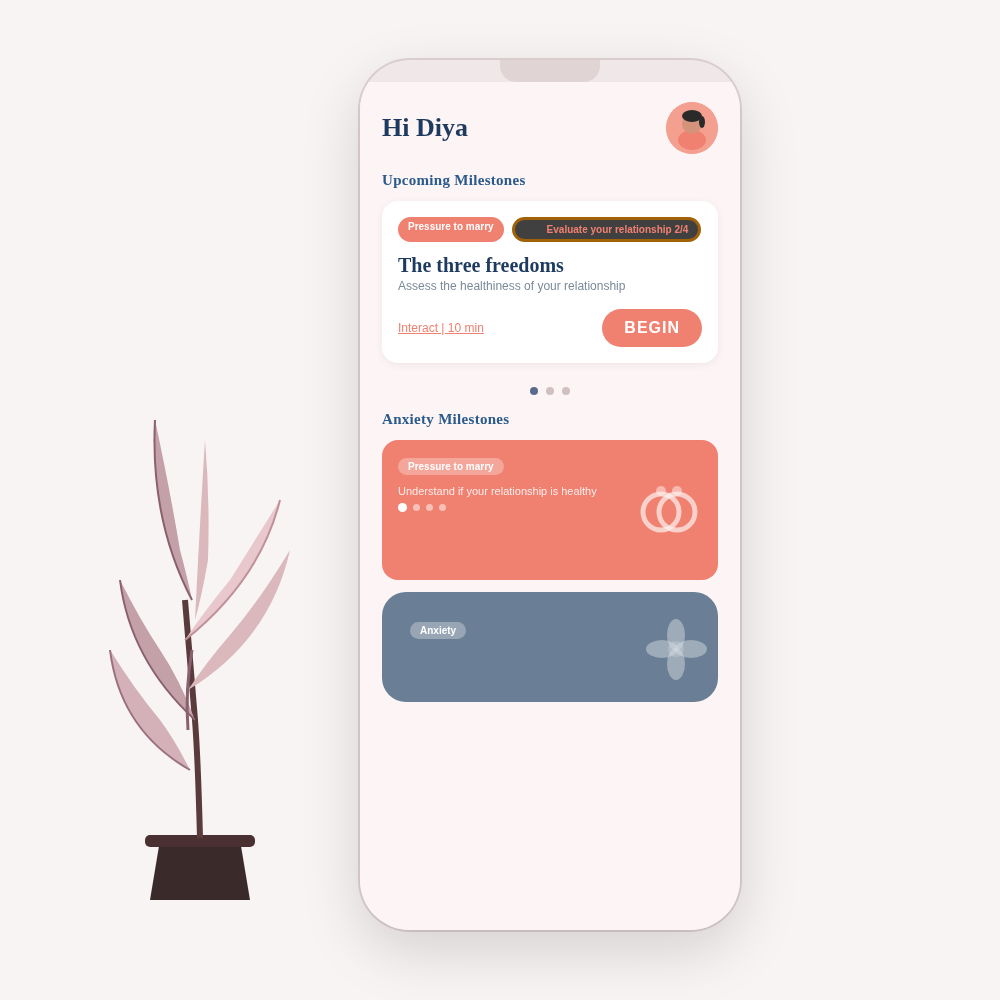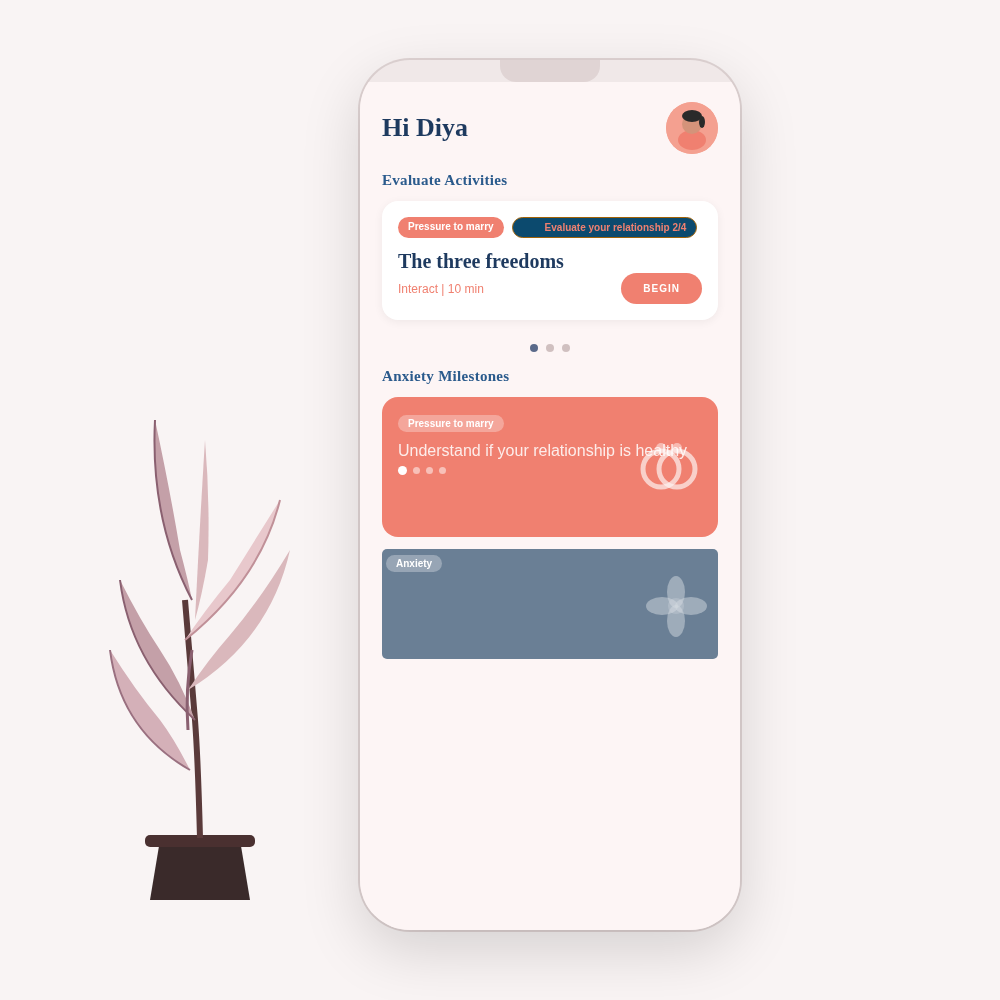--- a/index.html
+++ b/index.html
@@ -119,23 +119,23 @@
       font-weight: 600;
       font-family: Arial, sans-serif;
     }
 
     .tag-pink {
       background: #f08070;
       color: white;
     }
 
     .tag-outline {
-      border: 1px solid #a16207;
+      border: 3px solid #a16207;
       color: #f08070;
-      background: #0c4a6e;
+      background: #404040;
       padding-left: 32px;
     }
 
     .card-title {
       font-size: 20px;
       font-weight: 700;
       color: #1e3a5f;
       font-family: 'Georgia', serif;
     }
 
@@ -150,29 +150,30 @@
     .card-footer {
       display: flex;
       justify-content: space-between;
       align-items: center;
     }
 
     .card-meta {
       font-size: 12px;
       color: #f08070;
       font-family: Arial, sans-serif;
+      text-decoration: underline;
     }
 
     .begin-btn {
       background: #f08070;
       color: white;
       border: none;
       border-radius: 24px;
       padding: 10px 22px;
-      font-size: 10px;
+      font-size: 16px;
       font-weight: 700;
       letter-spacing: 1px;
       cursor: pointer;
       font-family: Arial, sans-serif;
     }
 
     
     .dots-indicator {
       display: flex;
       justify-content: center;
@@ -202,22 +203,22 @@
       border-radius: 16px;
       padding: 16px;
       margin-bottom: 12px;
       position: relative;
       overflow: hidden;
       min-height: 140px;
     }
 
     .milestone-card-blue {
       background: #6a7f95;
-      border-radius: 5px;
-      padding: 4px;
+      border-radius: 24px;
+      padding: 28px;
       position: relative;
       overflow: hidden;
       min-height: 110px;
     }
 
     .milestone-tag {
       display: inline-block;
       background: rgba(255,255,255,0.3);
       color: white;
       border-radius: 20px;
@@ -231,21 +232,21 @@
     .milestone-title {
       font-size: 20px;
       font-weight: 700;
       color: white;
       font-family: 'Georgia', serif;
       margin-bottom: 6px;
       line-height: 1.2;
     }
 
     .milestone-desc {
-      font-size: 16px;
+      font-size: 11px;
       color: rgba(255,255,255,0.85);
       font-family: Arial, sans-serif;
       margin-bottom: 6px;
     }
 
     .milestone-dots {
       display: flex;
       gap: 6px;
       align-items: center;
     }
@@ -303,28 +304,30 @@
           <ellipse cx="26" cy="38" rx="14" ry="10" fill="#f08070"></ellipse>
 
           <circle cx="26" cy="22" r="10" fill="#d4937a"></circle>
 
           <ellipse cx="26" cy="14" rx="10" ry="6" fill="#2a2a2a"></ellipse>
           <ellipse cx="36" cy="20" rx="3" ry="6" fill="#2a2a2a"></ellipse>
         </svg>
       </div>
     </div>
 
-    <div class="section-title">Evaluate Activities</div>
+    <div class="section-title">Upcoming Milestones</div>
 
     <div class="activity-card">
       <div class="card-tags">
         <span class="tag tag-pink">Pressure to marry</span>
         <span class="tag tag-outline">Evaluate your relationship 2/4</span>
       </div>
       <div class="card-title">The three freedoms</div>
+      <div class="card-desc">Assess the healthiness
+of your relationship</div>
       <div class="card-footer">
         <span class="card-meta">Interact | 10 min</span>
         <button class="begin-btn">BEGIN</button>
       </div>
     </div>
 
     <div class="dots-indicator">
       <div class="dot active"></div>
       <div class="dot"></div>
       <div class="dot"></div>

